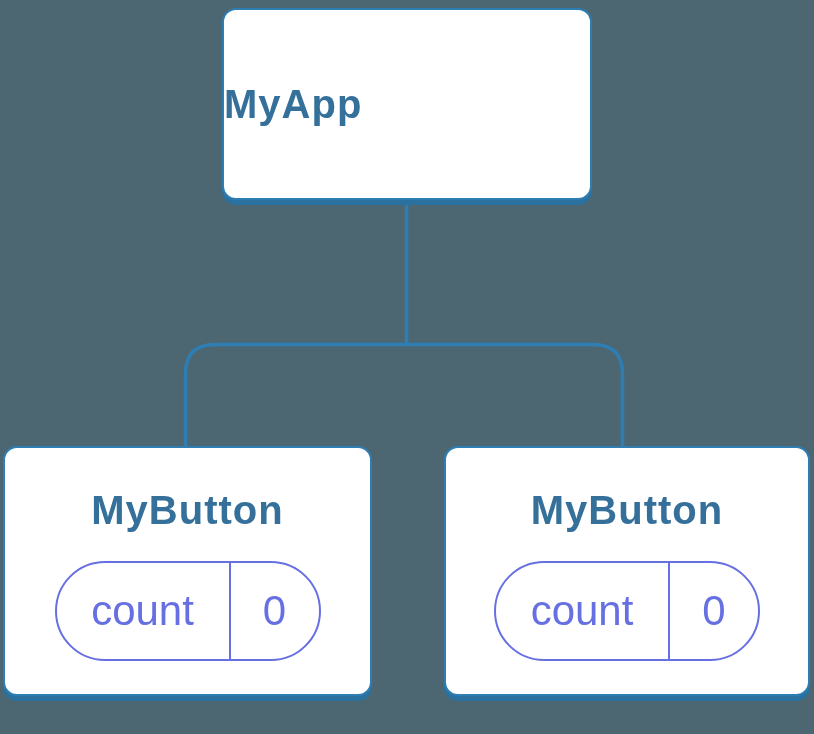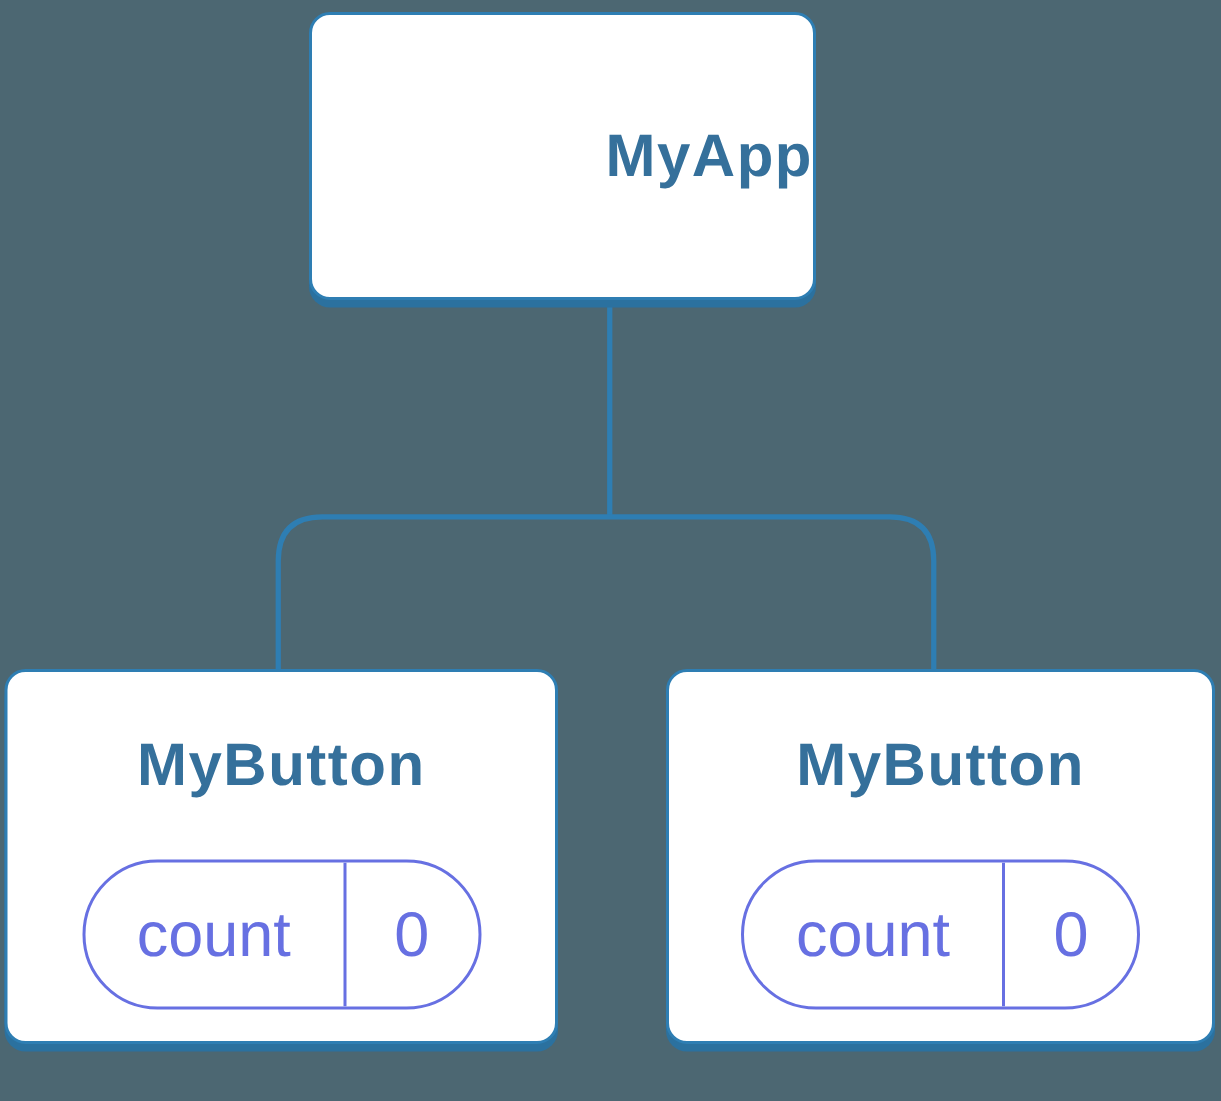--- a/index.html
+++ b/index.html
@@ -32,27 +32,27 @@
   }
   .node {
     position: absolute;
     background: var(--node-fill, #FFFFFF);
     border: 2px solid var(--line, #2E7EB3);
     border-radius: 14px;
     box-shadow: 0 5px 0 var(--line-shadow, #2B719F);
     box-sizing: border-box;
   }
   .node.root {
-    left: 206px;
+    left: 222px;
     top: 8px;
-    width: 338px;
+    width: 370px;
     height: 192px;
     display: flex;
     align-items: center;
-    justify-content: flex-end;
+    justify-content: flex-start;
   }
   .node-title {
     font-size: 40px;
     font-weight: 600;
     letter-spacing: 1px;
     color: var(--title, #35709B);
   }
   .node.child {
     top: 446px;
     height: 250px;
@@ -65,21 +65,21 @@
     width: 369px;
   }
   .node.child-right {
     left: 444px;
     width: 366px;
   }
   .node.child .node-title {
     margin-top: 40px;
   }
   .pill {
-    margin-top: 40px;
+    margin-top: 28px;
     width: 266px;
     height: 100px;
     border: 2px solid var(--pill, #6770E2);
     border-radius: 50px;
     box-sizing: border-box;
     display: flex;
     align-items: stretch;
     overflow: hidden;
     background: var(--node-fill, #FFFFFF);
   }

